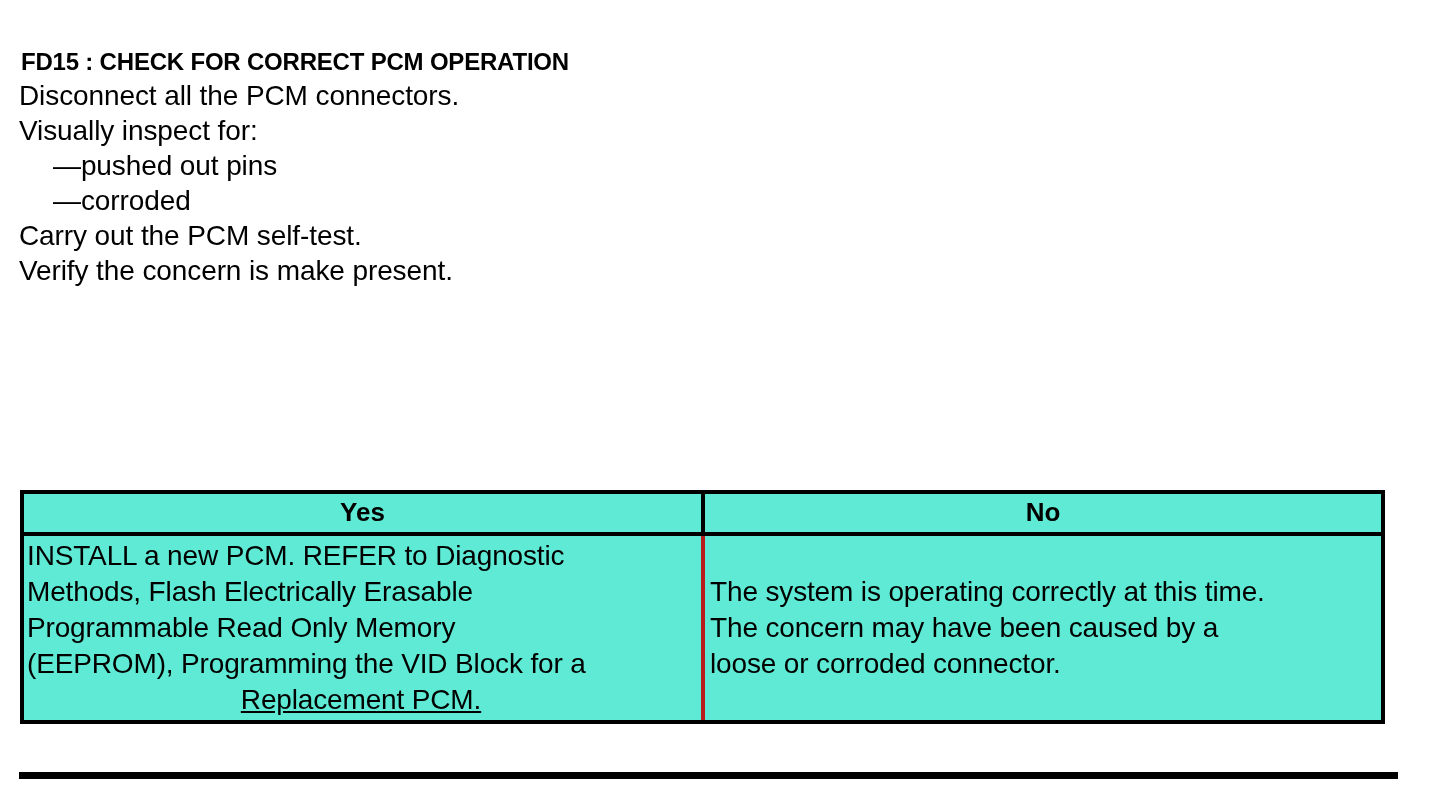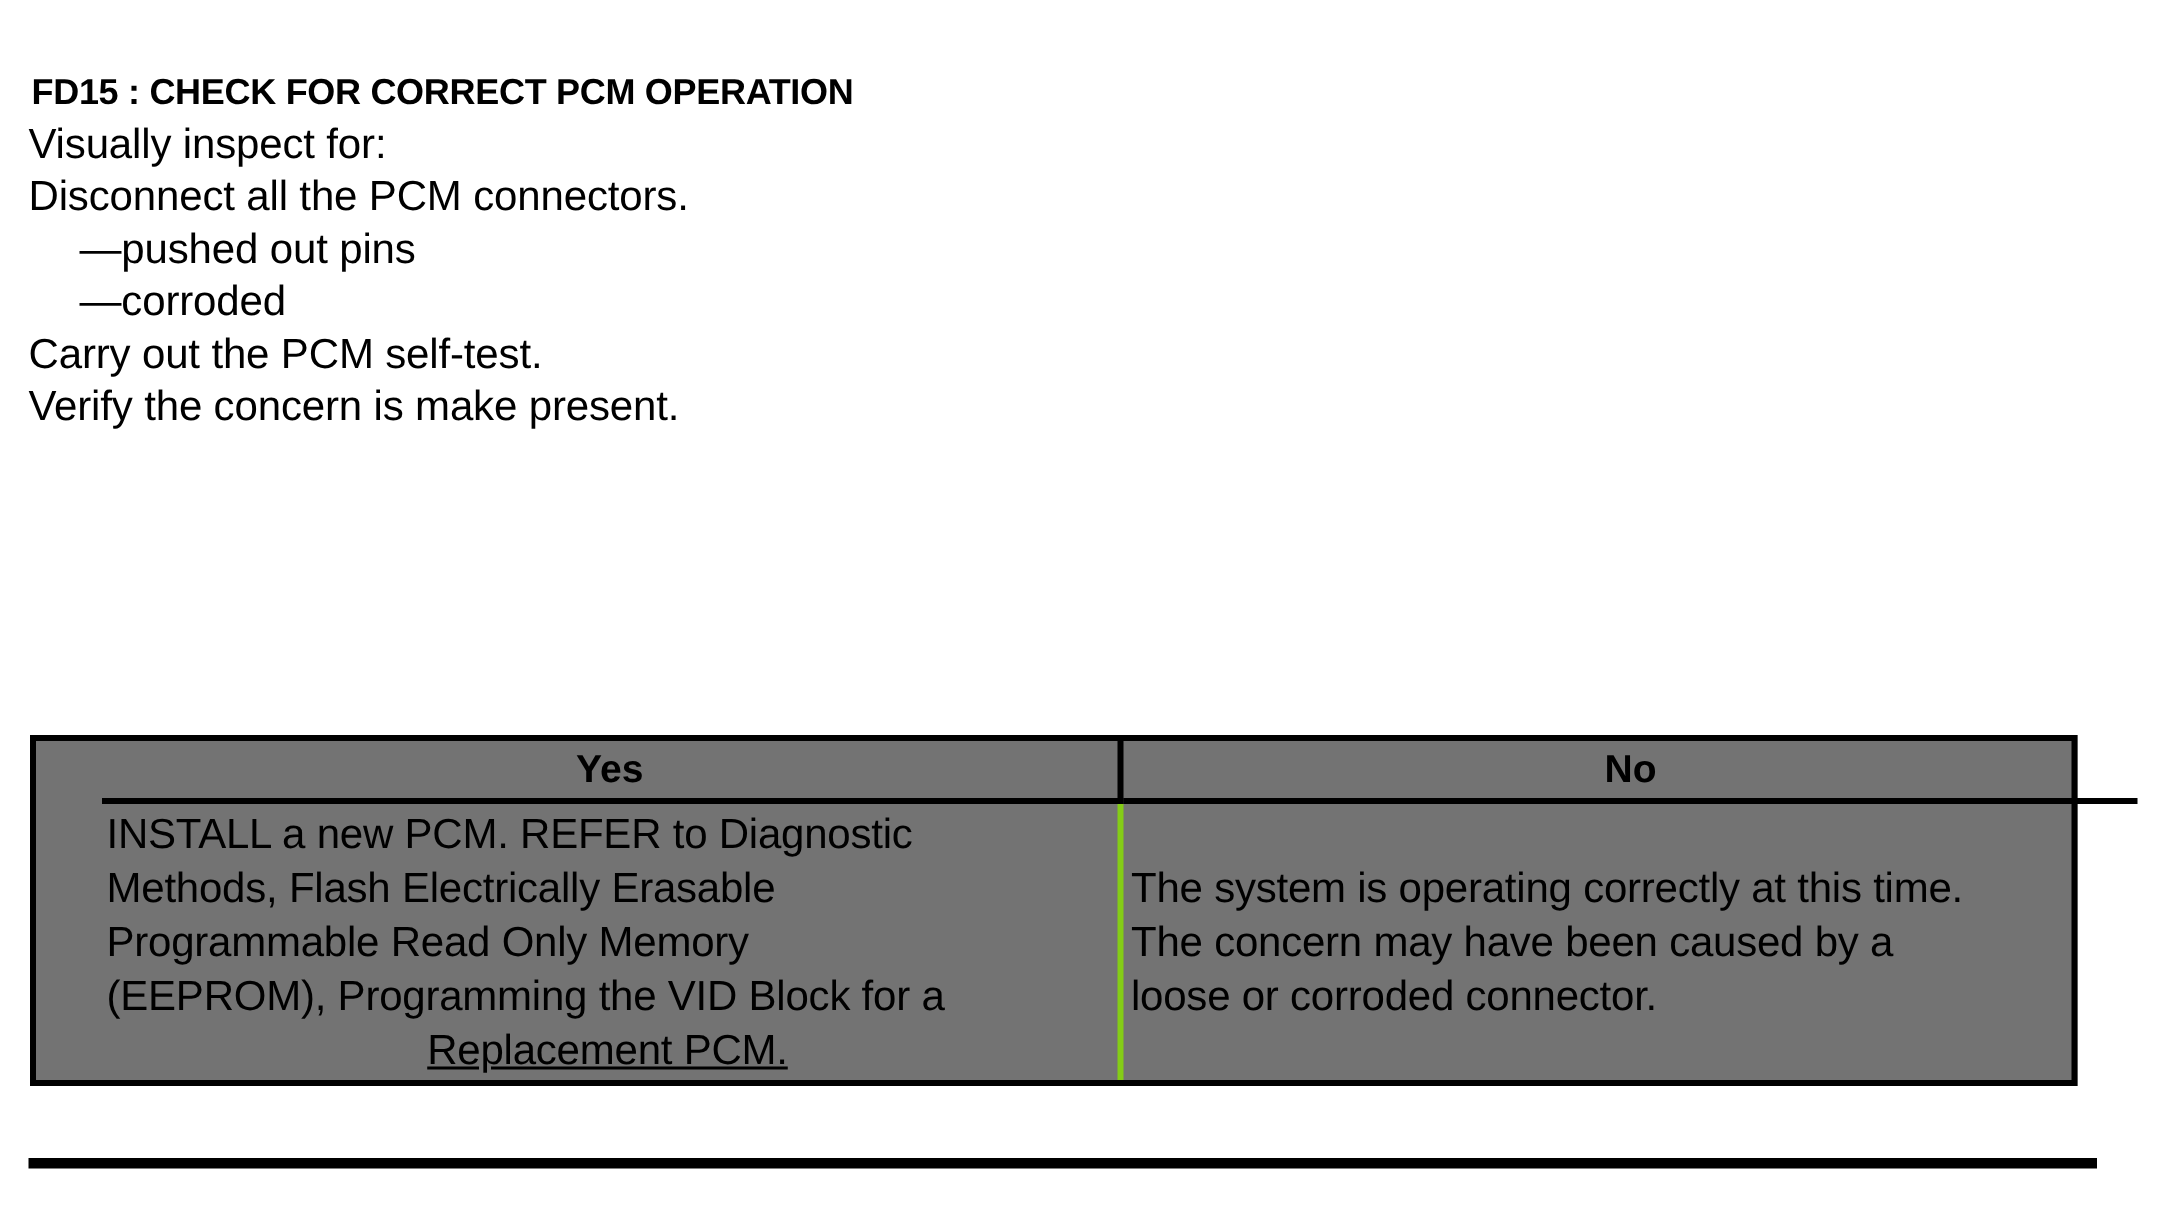--- a/index.html
+++ b/index.html
@@ -58,22 +58,21 @@
 
   
   .decision-table {
     position: absolute;
     left: 20px;
     top: 490px;
     width: 1365px;
     border: 4px solid #000;
     border-collapse: collapse;
     box-sizing: border-box;
-    background: #737373;
-    padding-left: 44px;
+    background: #5eead4;
   }
   .decision-table table {
     width: 100%;
     border-collapse: collapse;
     table-layout: fixed;
   }
   .decision-table col.c1 { width: 679px; }
   .decision-table col.c2 { width: 678px; }
 
   .decision-table th {
@@ -82,21 +81,21 @@
     font-size: 26px;
     font-weight: bold;
     text-align: center;
     padding: 3px 0 5px 0;
     line-height: 30px;
   }
   .decision-table th:last-child {
     border-right: none;
   }
   .decision-table td {
-    border-right: 4px solid #84cc16;
+    border-right: 4px solid #b91c1c;
     vertical-align: middle;
     padding: 0;
     height: 182px;
   }
   .decision-table td:last-child {
     border-right: none;
   }
 
   .cell-lines {
     font-size: 28px;
@@ -128,22 +127,22 @@
   }
 </style>
 </head>
 <body>
 
 <div class="page">
 
   <div class="step-title">FD15 : CHECK FOR CORRECT PCM OPERATION</div>
 
   <div class="instructions">
+    <div class="instr-line">Disconnect all the PCM connectors.</div>
     <div class="instr-line">Visually inspect for:</div>
-    <div class="instr-line">Disconnect all the PCM connectors.</div>
     <div class="instr-line indent">—pushed out pins</div>
     <div class="instr-line indent">—corroded</div>
     <div class="instr-line">Carry out the PCM self-test.</div>
     <div class="instr-line">Verify the concern is make present.</div>
   </div>
 
   <div class="decision-table">
     <table>
       <colgroup>
         <col class="c1">

